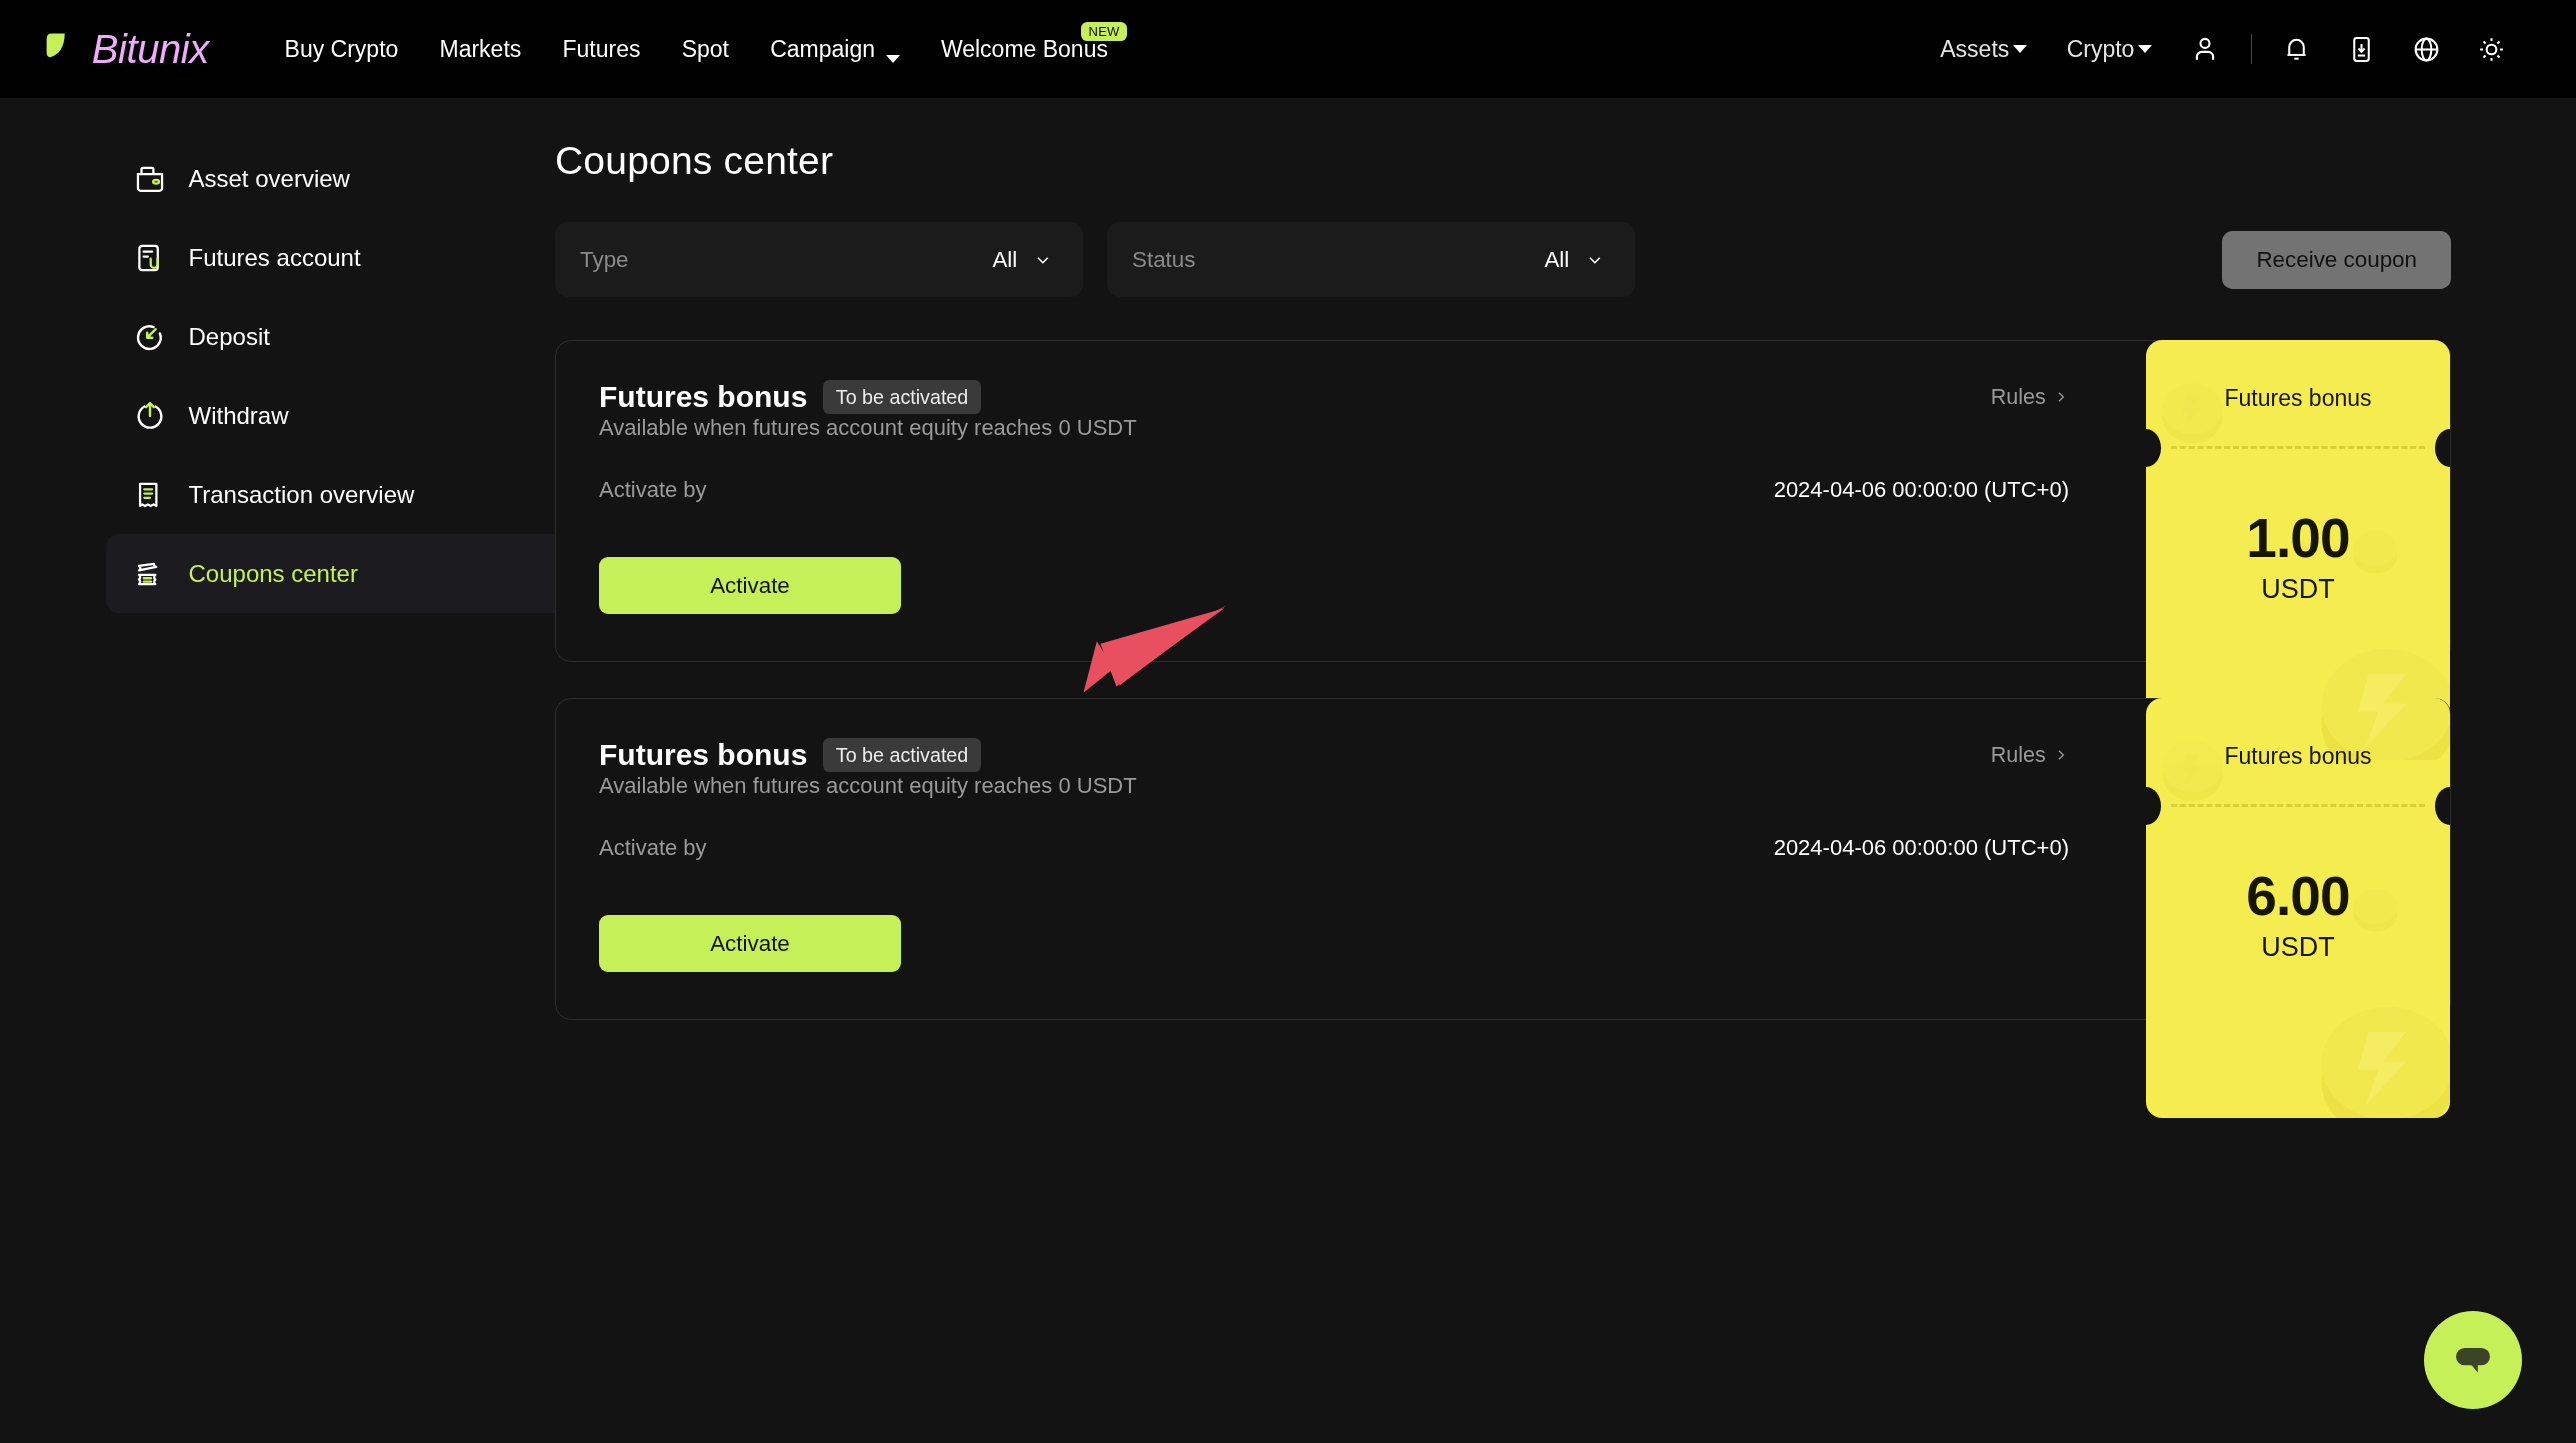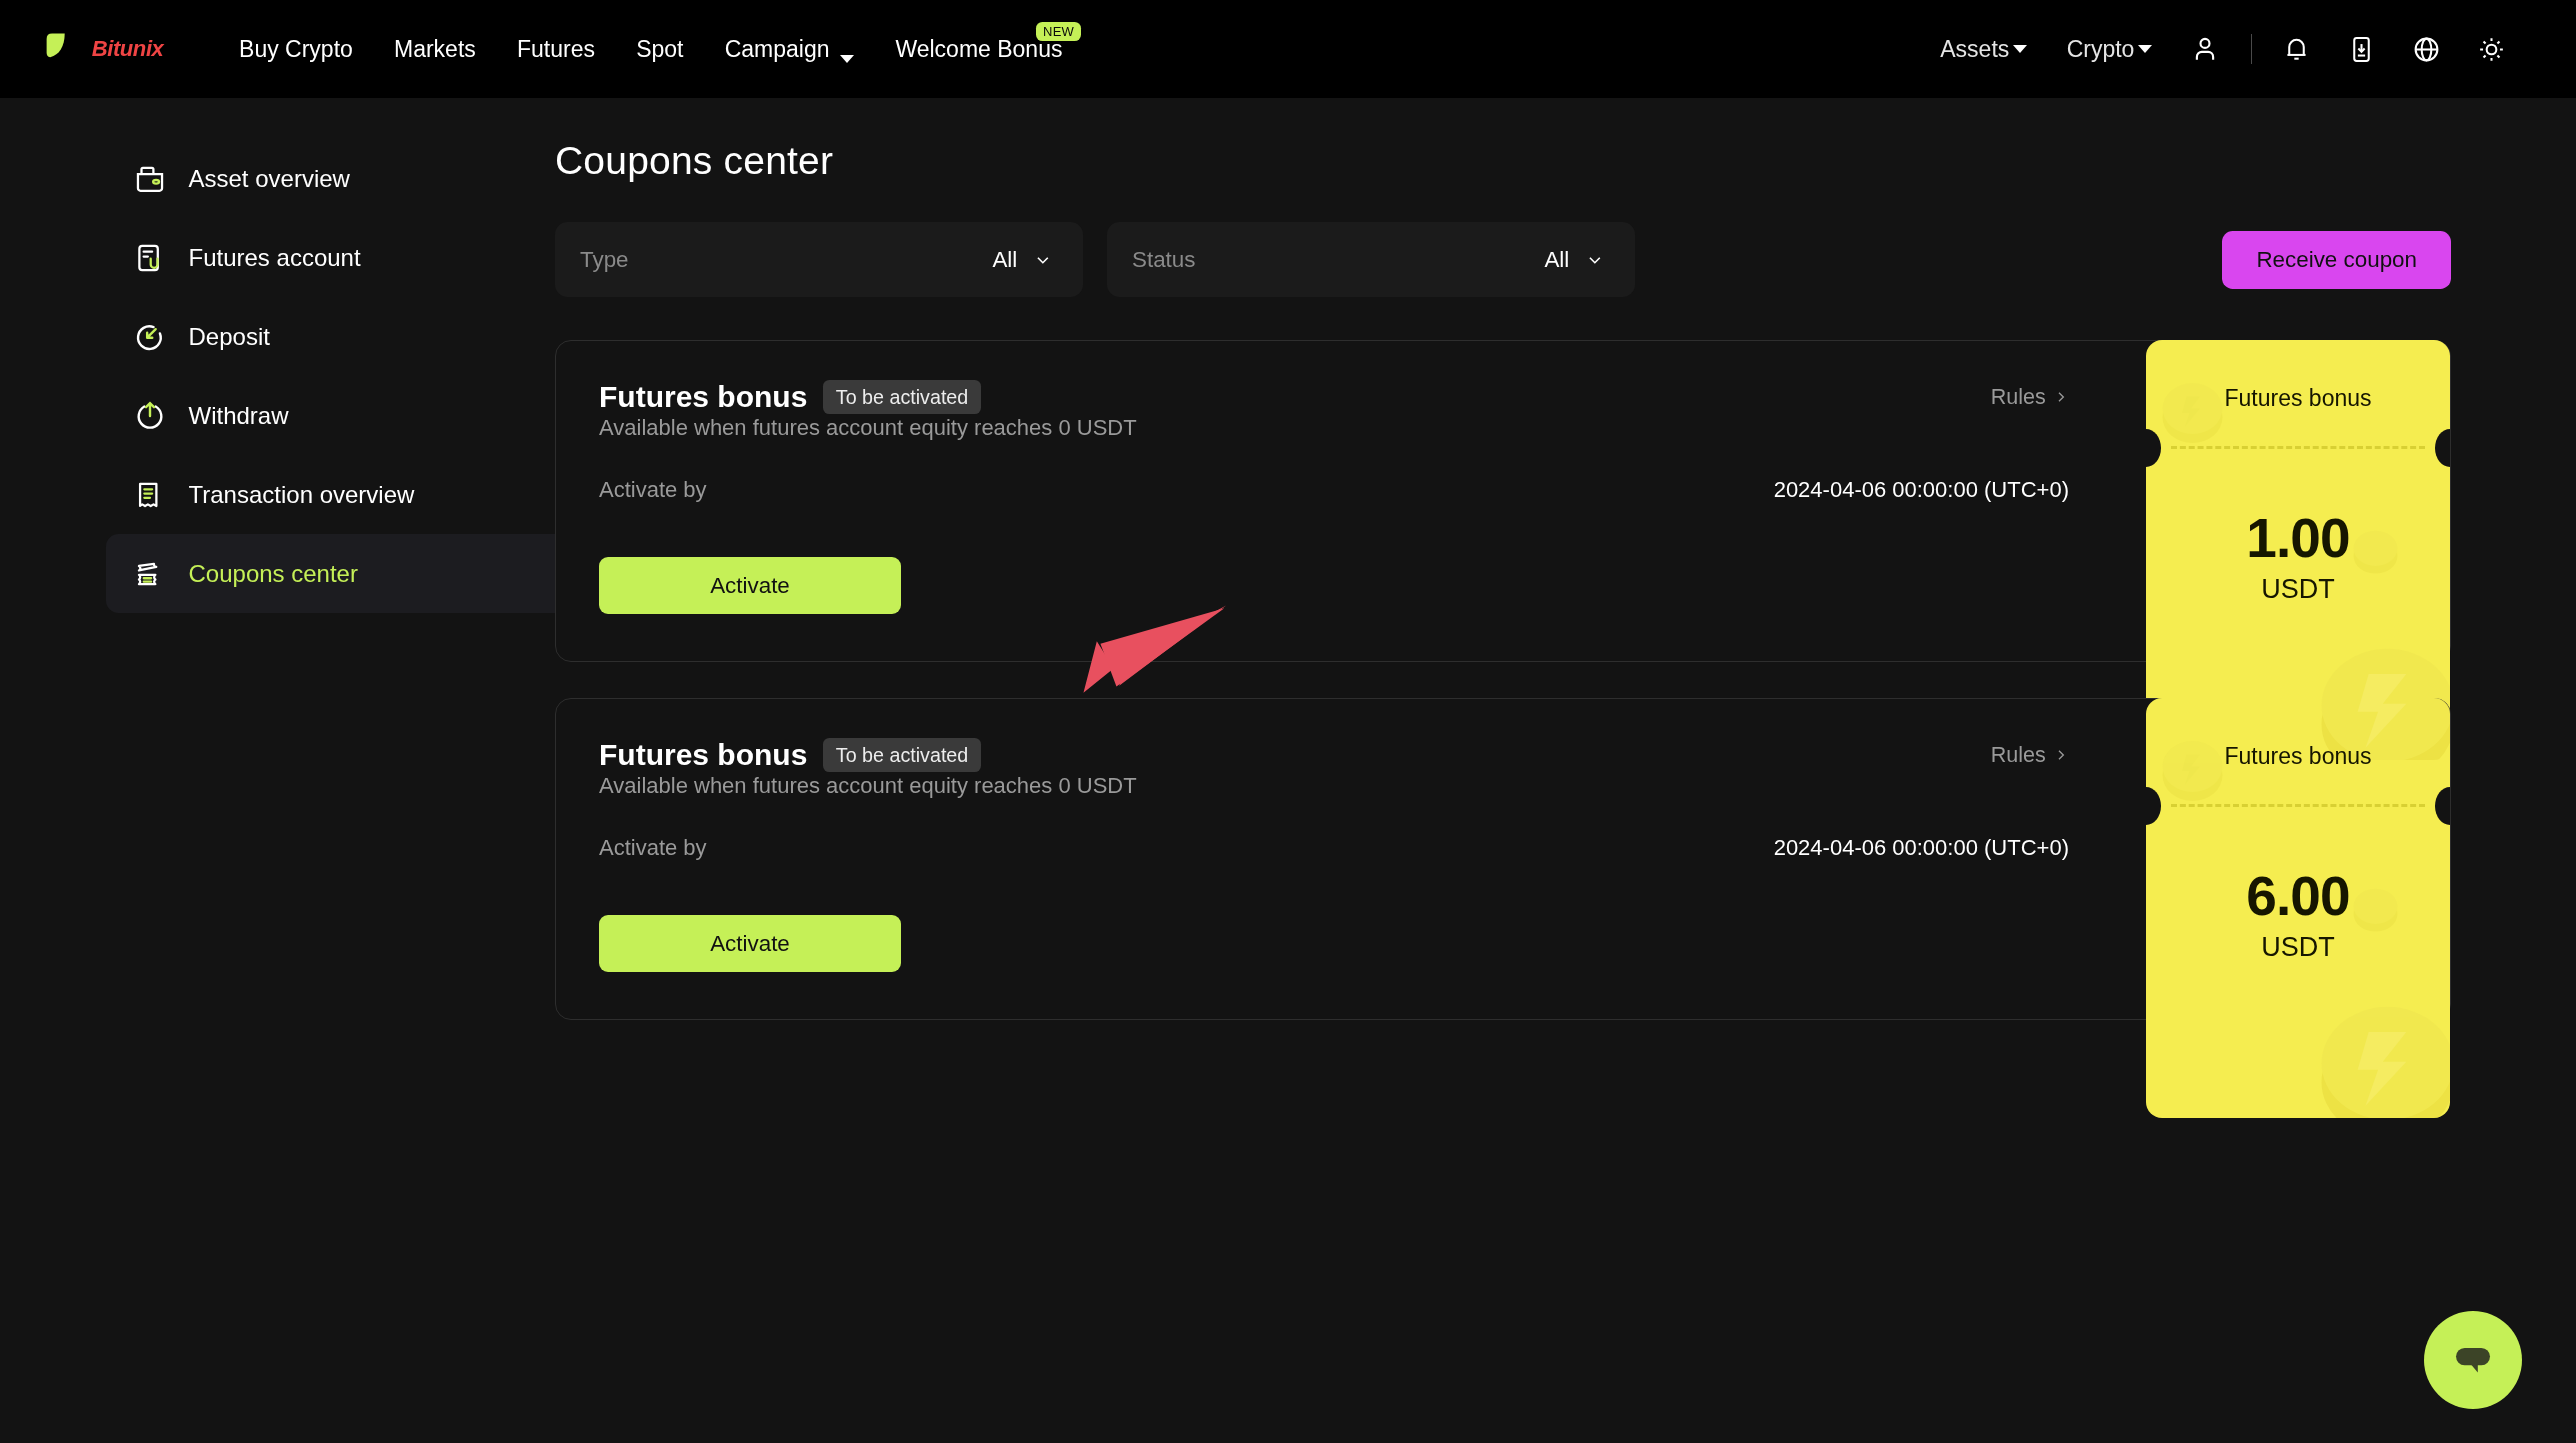--- a/index.html
+++ b/index.html
@@ -13,22 +13,22 @@
   
   .header {
     height: 98px; background: #000000;
     display: flex; align-items: center;
     padding: 0 52px 0 43px;
     position: relative;
   }
   .logo { display: flex; align-items: center; gap: 10.7px; margin-right: 55px; }
   .logo-mark { width: 38px; height: 38px; }
   .logo-text {
-    font-size: 22px; font-weight: bold; font-style: italic;
-    color: #ef4444; letter-spacing: -0.4px;
+    font-size: 40px; font-weight: normal; font-style: italic;
+    color: #f0abfc; letter-spacing: -0.4px;
   }
   .nav { display: flex; align-items: center; gap: 0; }
   .nav-item {
     color: #ffffff; font-size: 23px; padding: 0 20.6px;
     display: flex; align-items: flex-end; gap: 10.7px;
     position: relative; white-space: nowrap; cursor: pointer;
   }
   .caret-down {
     width: 0; height: 0; border-left: 7.2px solid transparent;
     border-right: 7.2px solid transparent; border-top: 8px solid #ffffff;
@@ -69,21 +69,21 @@
 
   .filters { display: flex; align-items: center; gap: 24px; justify-content: space-between; }
   .filter {
     width: 528px; height: 75px; background: #1b1b1b; border-radius: 12.5px;
     display: flex; align-items: center; padding: 0 30px 0 25px; cursor: pointer;
   }
   .filter .fl-label { color: #8a8a8a; font-size: 22.4px; }
   .filter .fl-value { margin-left: auto; color: #ffffff; font-size: 22.4px; }
   .filter .fl-chev { margin-left: 16px; color: #ffffff; }
   .receive-btn {
-    margin-left: auto; background: #d946ef; color: #111; border: none;
+    margin-left: auto; background: #737373; color: #111; border: none;
     font-size: 22.4px; font-family: inherit; border-radius: 10.7px;
     padding: 16px 34px; cursor: pointer; white-space: nowrap;
   }
 
   
   .cards { margin-top: 43px; display: flex; flex-direction: column; gap: 36px; }
   .coupon-card {
     border: 0.9px solid #2e2e2e; border-radius: 16px;
     background: #131313; height: 322px;
     position: relative; padding: 39px 43px 0 43px;

